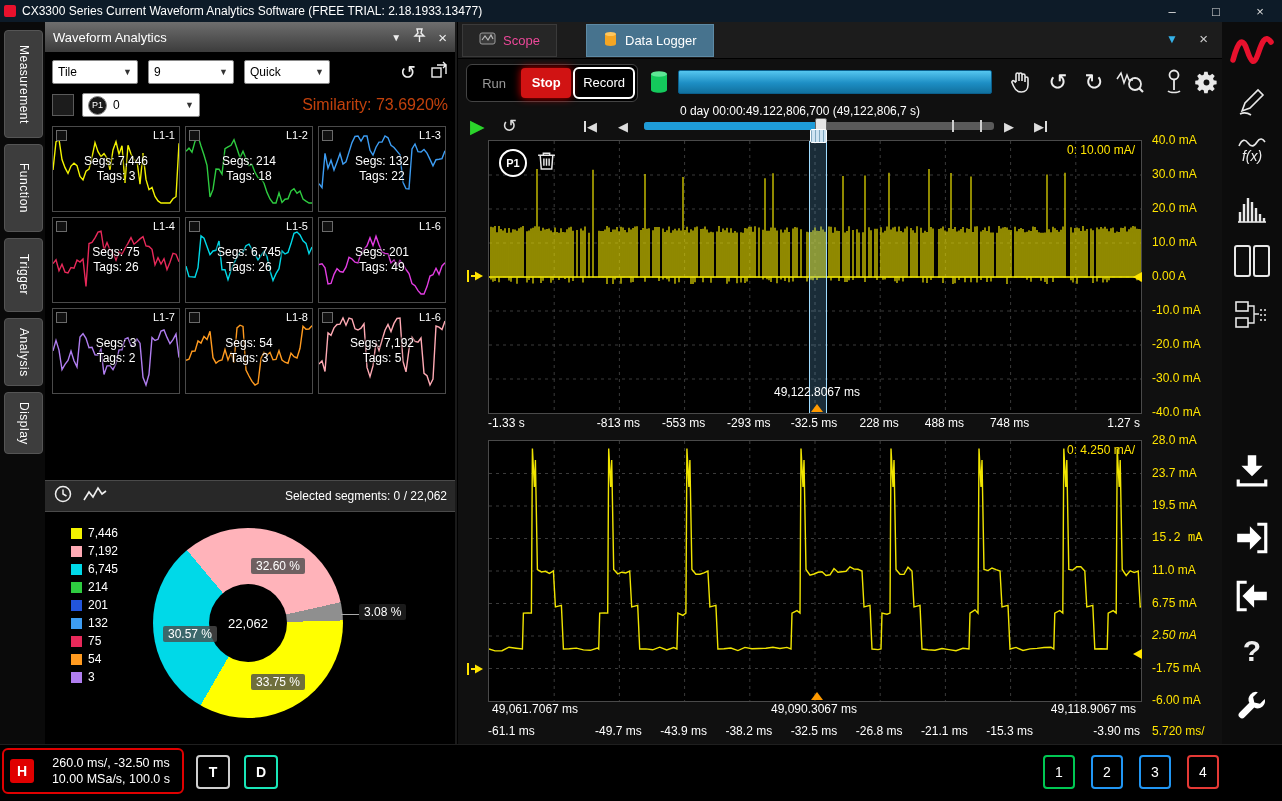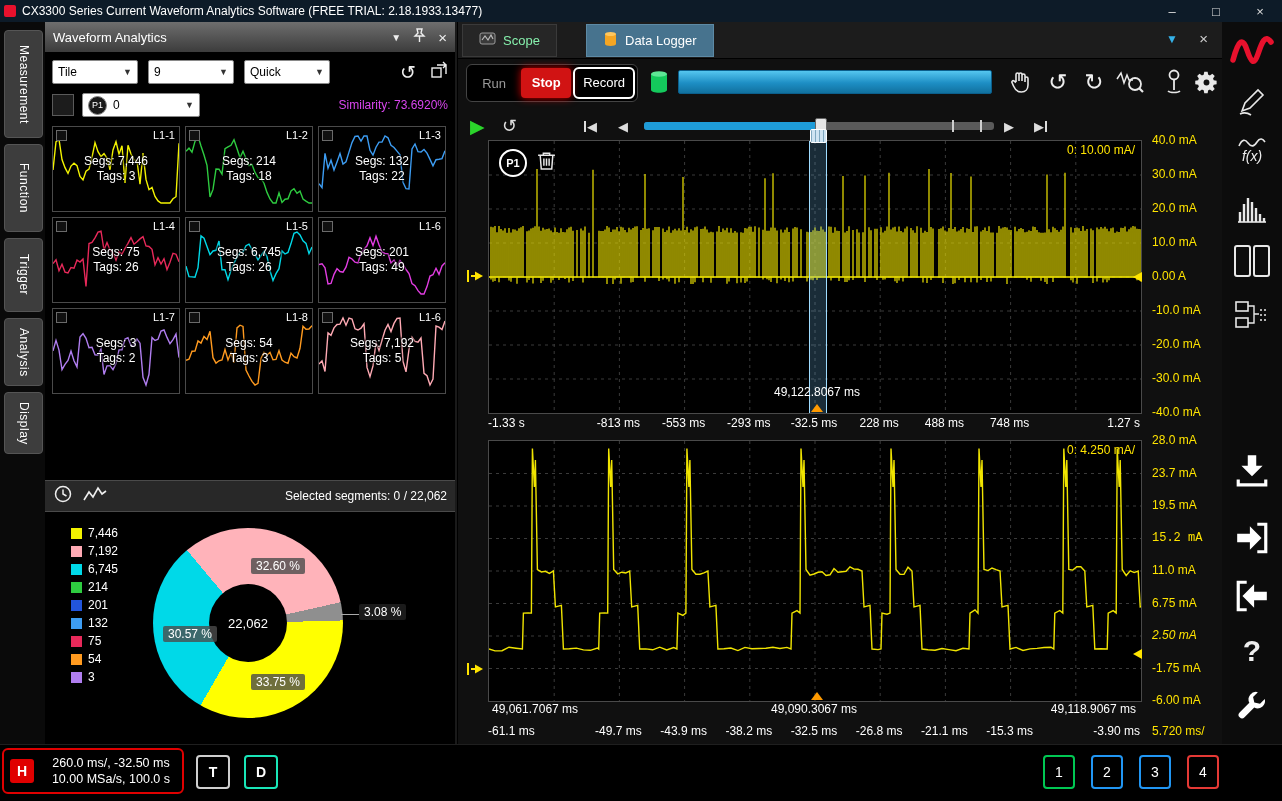--- a/index.html
+++ b/index.html
@@ -23,21 +23,21 @@
   .ph-icons{margin-left:auto;display:flex;gap:12px;align-items:center;color:#eee;}
   .controls1{position:absolute;top:36px;left:7px;right:7px;height:28px;display:flex;gap:10px;align-items:center;}
   .combo{height:24px;background:#fff;border:1px solid #8a8a8a;border-radius:2px;display:flex;align-items:center;font-size:12px;color:#000;padding:0 5px;box-sizing:border-box;}
   .combo .caret{margin-left:auto;font-size:9px;color:#333;padding-left:6px;}
   .cw{width:86px}
   .ctrl-icons{margin-left:auto;display:flex;gap:14px;align-items:center;color:#eee;font-size:19px;}
   .controls2{position:absolute;top:70px;left:7px;right:7px;height:26px;display:flex;align-items:center;gap:8px;}
   .swatch{width:20px;height:20px;background:#1c1c1c;border:1px solid #5a5a5a;}
   .p1c{width:118px;}
   .p1badge{width:17px;height:17px;border:1.5px solid #111;border-radius:50%;background:#111;color:#fff;font-size:9px;display:flex;align-items:center;justify-content:center;margin-right:6px;}
-  .similarity{margin-left:auto;color:#d946ef;font-size:12px;}
+  .similarity{margin-left:auto;color:#c2410c;font-size:16px;}
   .tilegrid{position:absolute;top:104px;left:7px;width:398px;height:270px;display:grid;grid-template-columns:repeat(3,128px);grid-template-rows:repeat(3,86px);gap:5px;}
   .tile{position:relative;background:#000;border:1px solid #4a4a4a;box-sizing:border-box;}
   .tile svg{position:absolute;left:0;top:0;}
   .tile-label{position:absolute;top:2px;right:4px;font-size:11px;color:#fff;z-index:2;}
   .tile-check{position:absolute;top:3px;left:3px;width:9px;height:9px;background:#101010;border:1px solid #6a6a6a;z-index:2;}
   .tile-text{position:absolute;left:0;right:0;top:0;bottom:0;display:flex;flex-direction:column;align-items:center;justify-content:center;color:#fff;font-size:12px;line-height:15px;z-index:2;text-shadow:0 0 4px #000,1px 1px 2px #000,-1px -1px 2px #000;}
   .seg-row{position:absolute;top:458px;left:0;right:0;height:32px;background:#282828;border-top:1px solid #4a4a4a;border-bottom:1px solid #4a4a4a;display:flex;align-items:center;padding:0 8px;box-sizing:border-box;}
   .seg-row .txt{margin-left:auto;color:#fff;font-size:12px;}
   .pie-section{position:absolute;top:492px;left:0;right:0;bottom:0;background:#000;}
   .legend{position:absolute;top:12px;left:6px;display:flex;flex-direction:column;gap:4px;}
@@ -45,21 +45,21 @@
   .lg-sw{width:11px;height:11px;}
   .donut{position:absolute;left:108px;top:14px;width:190px;height:190px;border-radius:50%;}
   .donut-hole{position:absolute;left:50%;top:50%;width:78px;height:78px;margin:-39px 0 0 -39px;background:#000;border-radius:50%;display:flex;align-items:center;justify-content:center;color:#fff;font-size:13px;}
   .chip{position:absolute;background:rgba(75,75,75,.8);color:#fff;font-size:12px;padding:1px 5px;border-radius:2px;white-space:nowrap;}
   .chip0{left:206px;top:44px}.chip1{left:314px;top:90px;background:rgba(30,30,30,.9)}.chip2{left:118px;top:112px}.chip3{left:206px;top:160px}
   .leader{position:absolute;left:296px;top:100px;width:18px;height:1px;background:#aaa;}
 
   
   .main{position:absolute;left:458px;top:22px;width:764px;bottom:56px;background:#101010;}
   .tabbar{position:absolute;top:0;left:0;right:0;height:36px;background:#1c1c1c;border-bottom:1px solid #000;}
-  .tab{position:absolute;top:2px;height:33px;display:flex;align-items:center;gap:7px;padding:0 16px;font-size:13px;color:#86efac;background:#262626;border:1px solid #3a3a3a;box-sizing:border-box;}
+  .tab{position:absolute;top:2px;height:33px;display:flex;align-items:center;gap:7px;padding:0 16px;font-size:13px;color:#ec4899;background:#262626;border:1px solid #3a3a3a;box-sizing:border-box;}
   .tab.active{background:#47738e;color:#fff;border-color:#5d8aa5;}
   .tab-scope{left:4px;}
   .tab-logger{left:128px;}
   .tab-caret{position:absolute;right:44px;top:10px;color:#35b1e8;font-size:12px;}
   .tab-close{position:absolute;right:14px;top:8px;color:#ccc;font-size:15px;}
   .toolbar{position:absolute;top:38px;left:0;right:0;height:46px;}
   .rungroup{position:absolute;left:8px;top:4px;width:172px;height:38px;border:1px solid #444;border-radius:6px;background:#000;display:flex;align-items:center;padding:2px;box-sizing:border-box;gap:2px;}
   .btn-run{flex:1;color:#999;text-align:center;font-size:13px;}
   .btn-stop{flex:1;background:#d11313;color:#fff;border-radius:4px;height:30px;line-height:30px;text-align:center;font-size:13px;font-weight:bold;box-shadow:0 0 8px rgba(255,0,0,.8);}
   .btn-record{flex:1.15;border:2px solid #fff;border-radius:6px;color:#fff;height:28px;line-height:28px;text-align:center;font-size:13px;}
@@ -422,20 +422,21 @@
           </svg>
       </div>
       <div class="tb-icon ti-gear">
         <svg width="27" height="27" viewBox="0 0 24 24">
             <path fill="#e8e8e8" d="M21 13.5v-3l-2.6-.5a6.7 6.7 0 00-.6-1.5l1.5-2.2-2.1-2.1-2.2 1.5c-.5-.25-1-.46-1.5-.6L13 2.5h-3l-.5 2.6c-.52.14-1 .35-1.5.6L5.8 4.2 3.7 6.3l1.5 2.2c-.25.47-.46.98-.6 1.5L2 10.5v3l2.6.5c.14.52.35 1 .6 1.5l-1.5 2.2 2.1 2.1 2.2-1.5c.47.25.98.46 1.5.6l.5 2.6h3l.5-2.6c.52-.14 1-.35 1.5-.6l2.2 1.5 2.1-2.1-1.5-2.2c.25-.47.46-.98.6-1.5z"></path>
             <circle cx="12" cy="12" r="2.6" fill="#101010"></circle>
           </svg>
       </div>
     </div>
 
+    <div class="timestamp">0 day 00:00:49.122,806,700 (49,122,806,7 s)</div>
 
     <div class="playrow">
       <div class="pr-btn pb-play">▶</div>
       <div class="pr-btn pb-replay">↺</div>
       <div class="pr-btn pb-skipstart">
           <span class="pr-bar"></span>
           <span>◀</span>
         </div>
       <div class="pr-btn pb-prev">◀</div>
       <div class="scrub">

